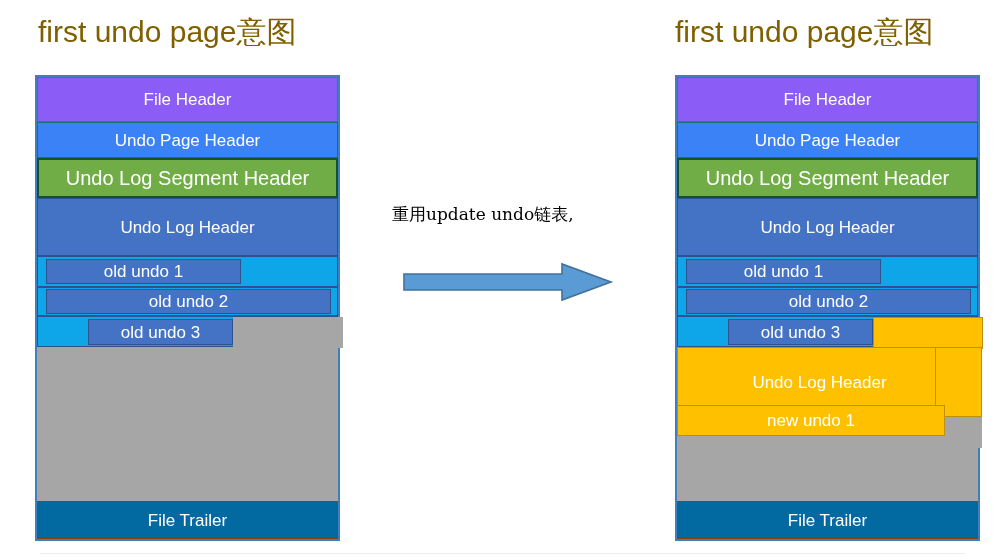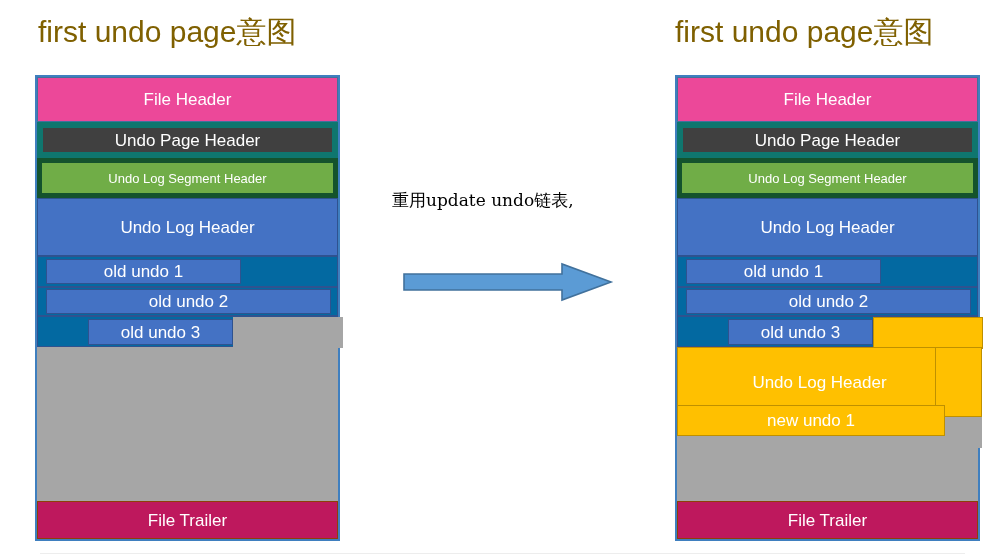--- a/index.html
+++ b/index.html
@@ -49,47 +49,47 @@
     box-sizing: border-box;
     display: flex;
     align-items: center;
     justify-content: center;
     color: #ffffff;
     font-size: 17px;
     line-height: 1;
     white-space: nowrap;
   }
   .band-file-header {
-    background: #ec4899;
+    background: #8b5cf6;
     border: 1px solid #41719C;
   }
   .band-undo-page-header {
-    background: #404040;
-    border: 6px solid #0f766e;
+    background: #3b82f6;
+    border: 1px solid #0f766e;
   }
   .band-seg-header {
     background: #70AD47;
-    border: 5px solid #14532d;
-    font-size: 13px;
+    border: 2px solid #14532d;
+    font-size: 20px;
   }
   .band-log-header {
     background: #4472C4;
     border: 1px solid #2F528F;
   }
   .band-file-trailer {
-    background: #be185d;
+    background: #0369a1;
     border: 1px solid #8E3F09;
   }
 
   
   .undo-row {
     position: absolute;
     left: 0;
     width: 100%;
-    background: #0369a1;
+    background: #0ea5e9;
     border: 1px solid #2F528F;
     box-sizing: border-box;
   }
 
   .undo-box {
     position: absolute;
     box-sizing: border-box;
     background: #4472C4;
     border: 1px solid #2F528F;
     display: flex;
@@ -119,21 +119,21 @@
   
   .gray {
     position: absolute;
     background: #A6A6A6;
   }
 
   
   #middle-note {
     position: absolute;
     left: 392px;
-    top: 188px;
+    top: 202px;
     width: 230px;
     font-family: "DejaVu Serif", serif;
     font-size: 17px;
     color: #000000;
     line-height: 1.45;
   }
   #middle-note div { white-space: nowrap; }
 
   
   #transform-arrow {

